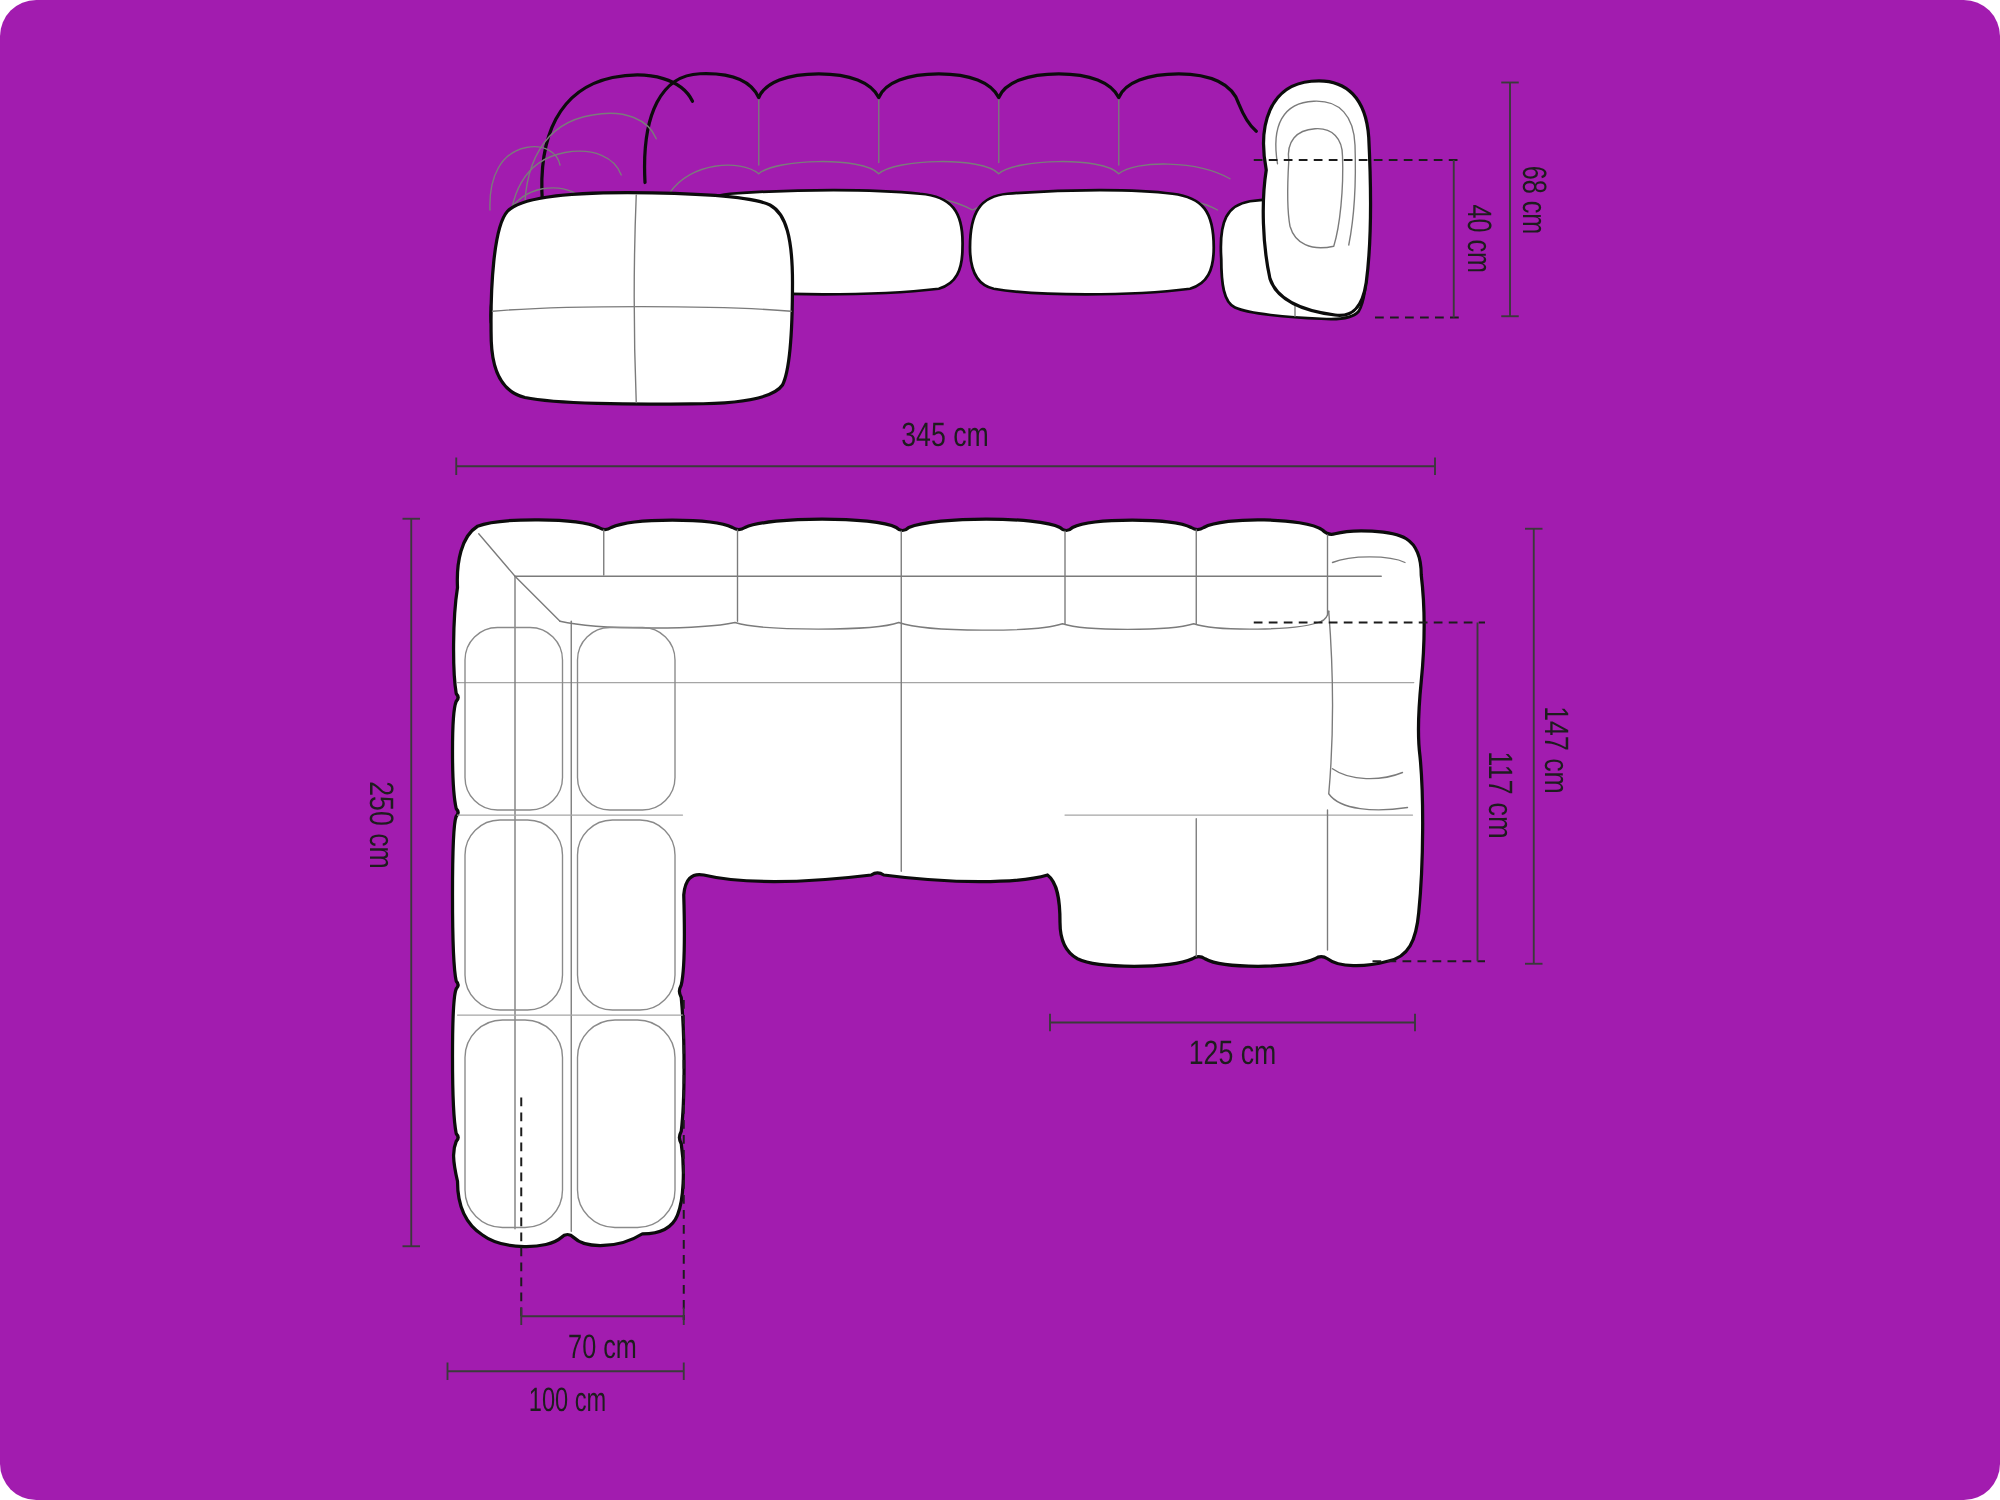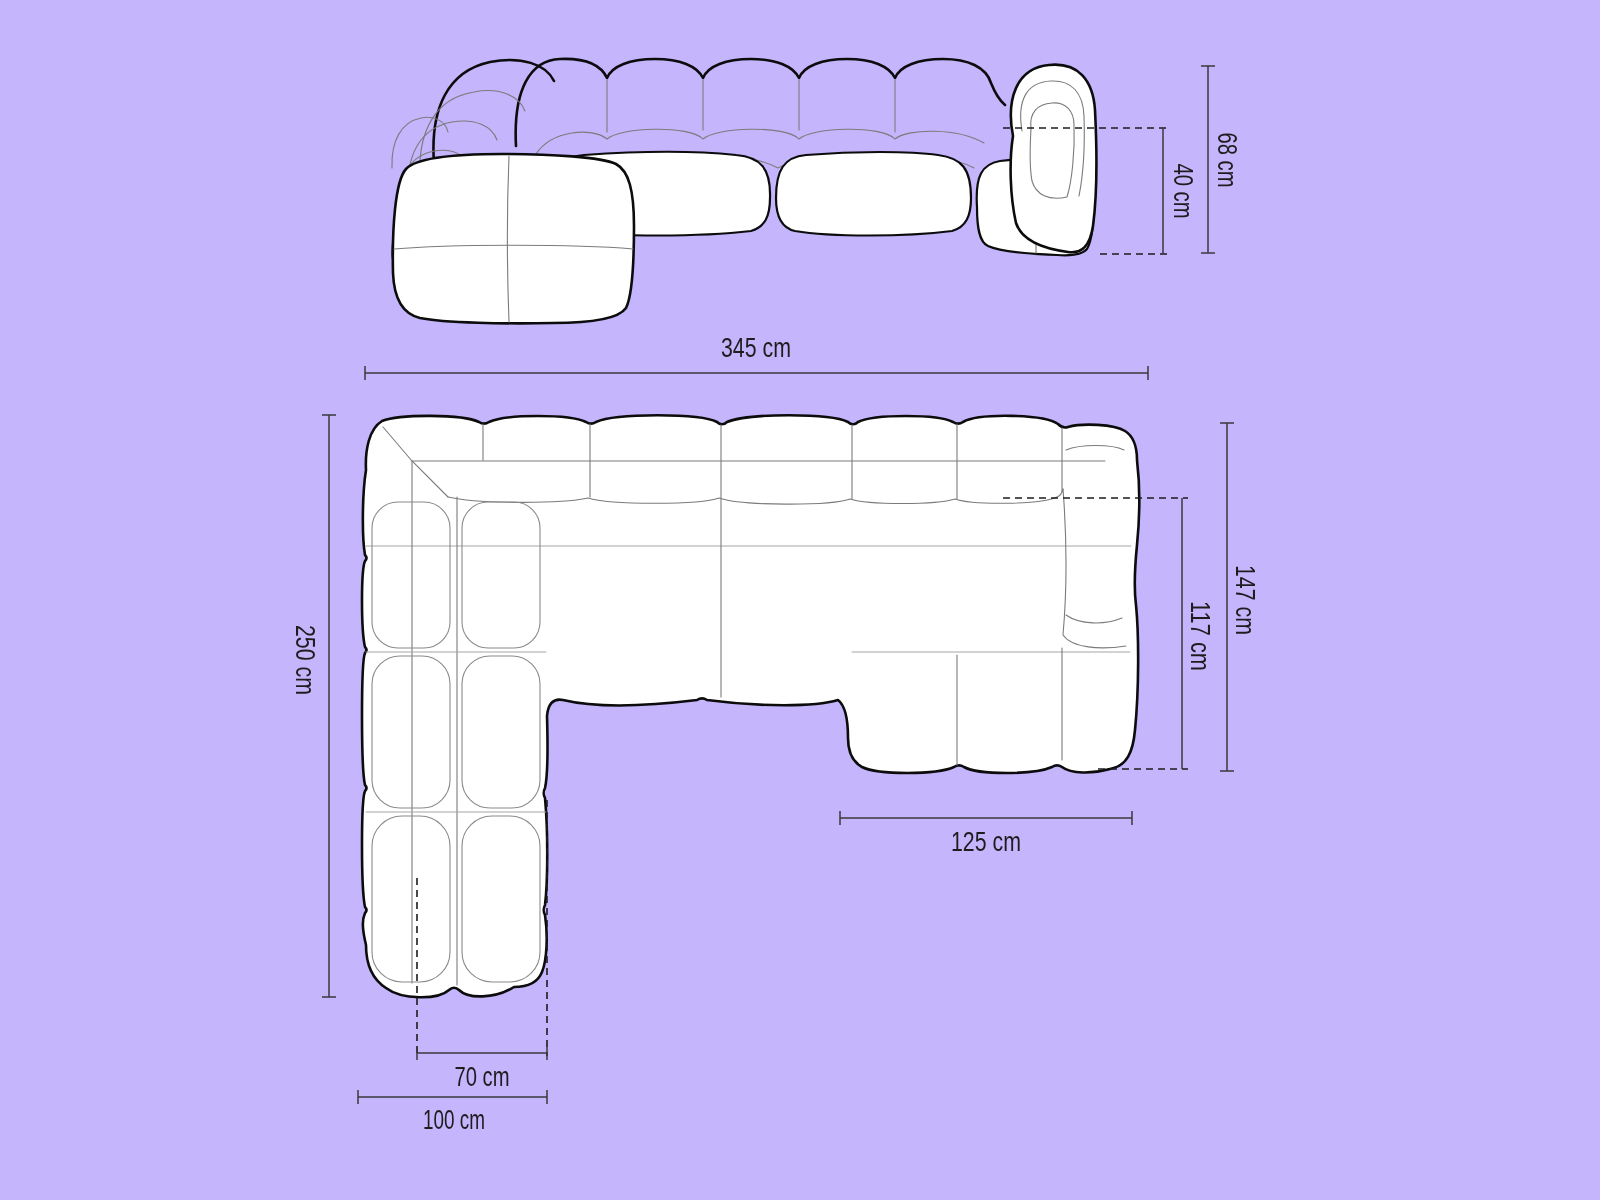--- a/index.html
+++ b/index.html
@@ -8,21 +8,22 @@
     background: #ffffff;
     width: 1600px;
     height: 1200px;
     overflow: hidden;
     font-family: "Liberation Sans", sans-serif;
   }
   .diagram-wrap {
     position: relative;
     width: 1600px;
     height: 1200px;
-    background: #c4b5fd;
+    background: #a21caf;
+    border-radius: 29px;
   }
   svg { display: block; }
   .bold-line   { fill: none; stroke: #0c0c0c; stroke-width: 2.6; stroke-linecap: round; stroke-linejoin: round; }
   .bold-fill   { fill: #ffffff; stroke: #0c0c0c; stroke-width: 2.6; stroke-linecap: round; stroke-linejoin: round; }
   .seam        { fill: none; stroke: #7b7b7b; stroke-width: 1.1; stroke-linecap: round; }
   .seam-faint  { fill: none; stroke: #a5a5a5; stroke-width: 1;   stroke-linecap: round; }
   .cushion     { fill: none; stroke: #8a8a8a; stroke-width: 1.1; }
   .dim-line    { fill: none; stroke: #3a3a3a; stroke-width: 1.5; stroke-linecap: butt; }
   .dim-dashed  { fill: none; stroke: #1c1c1c; stroke-width: 1.6; stroke-dasharray: 7 5; }
   .dim-text    { fill: #1d1d1d; font-size: 27px; font-family: "Liberation Sans", sans-serif; }

